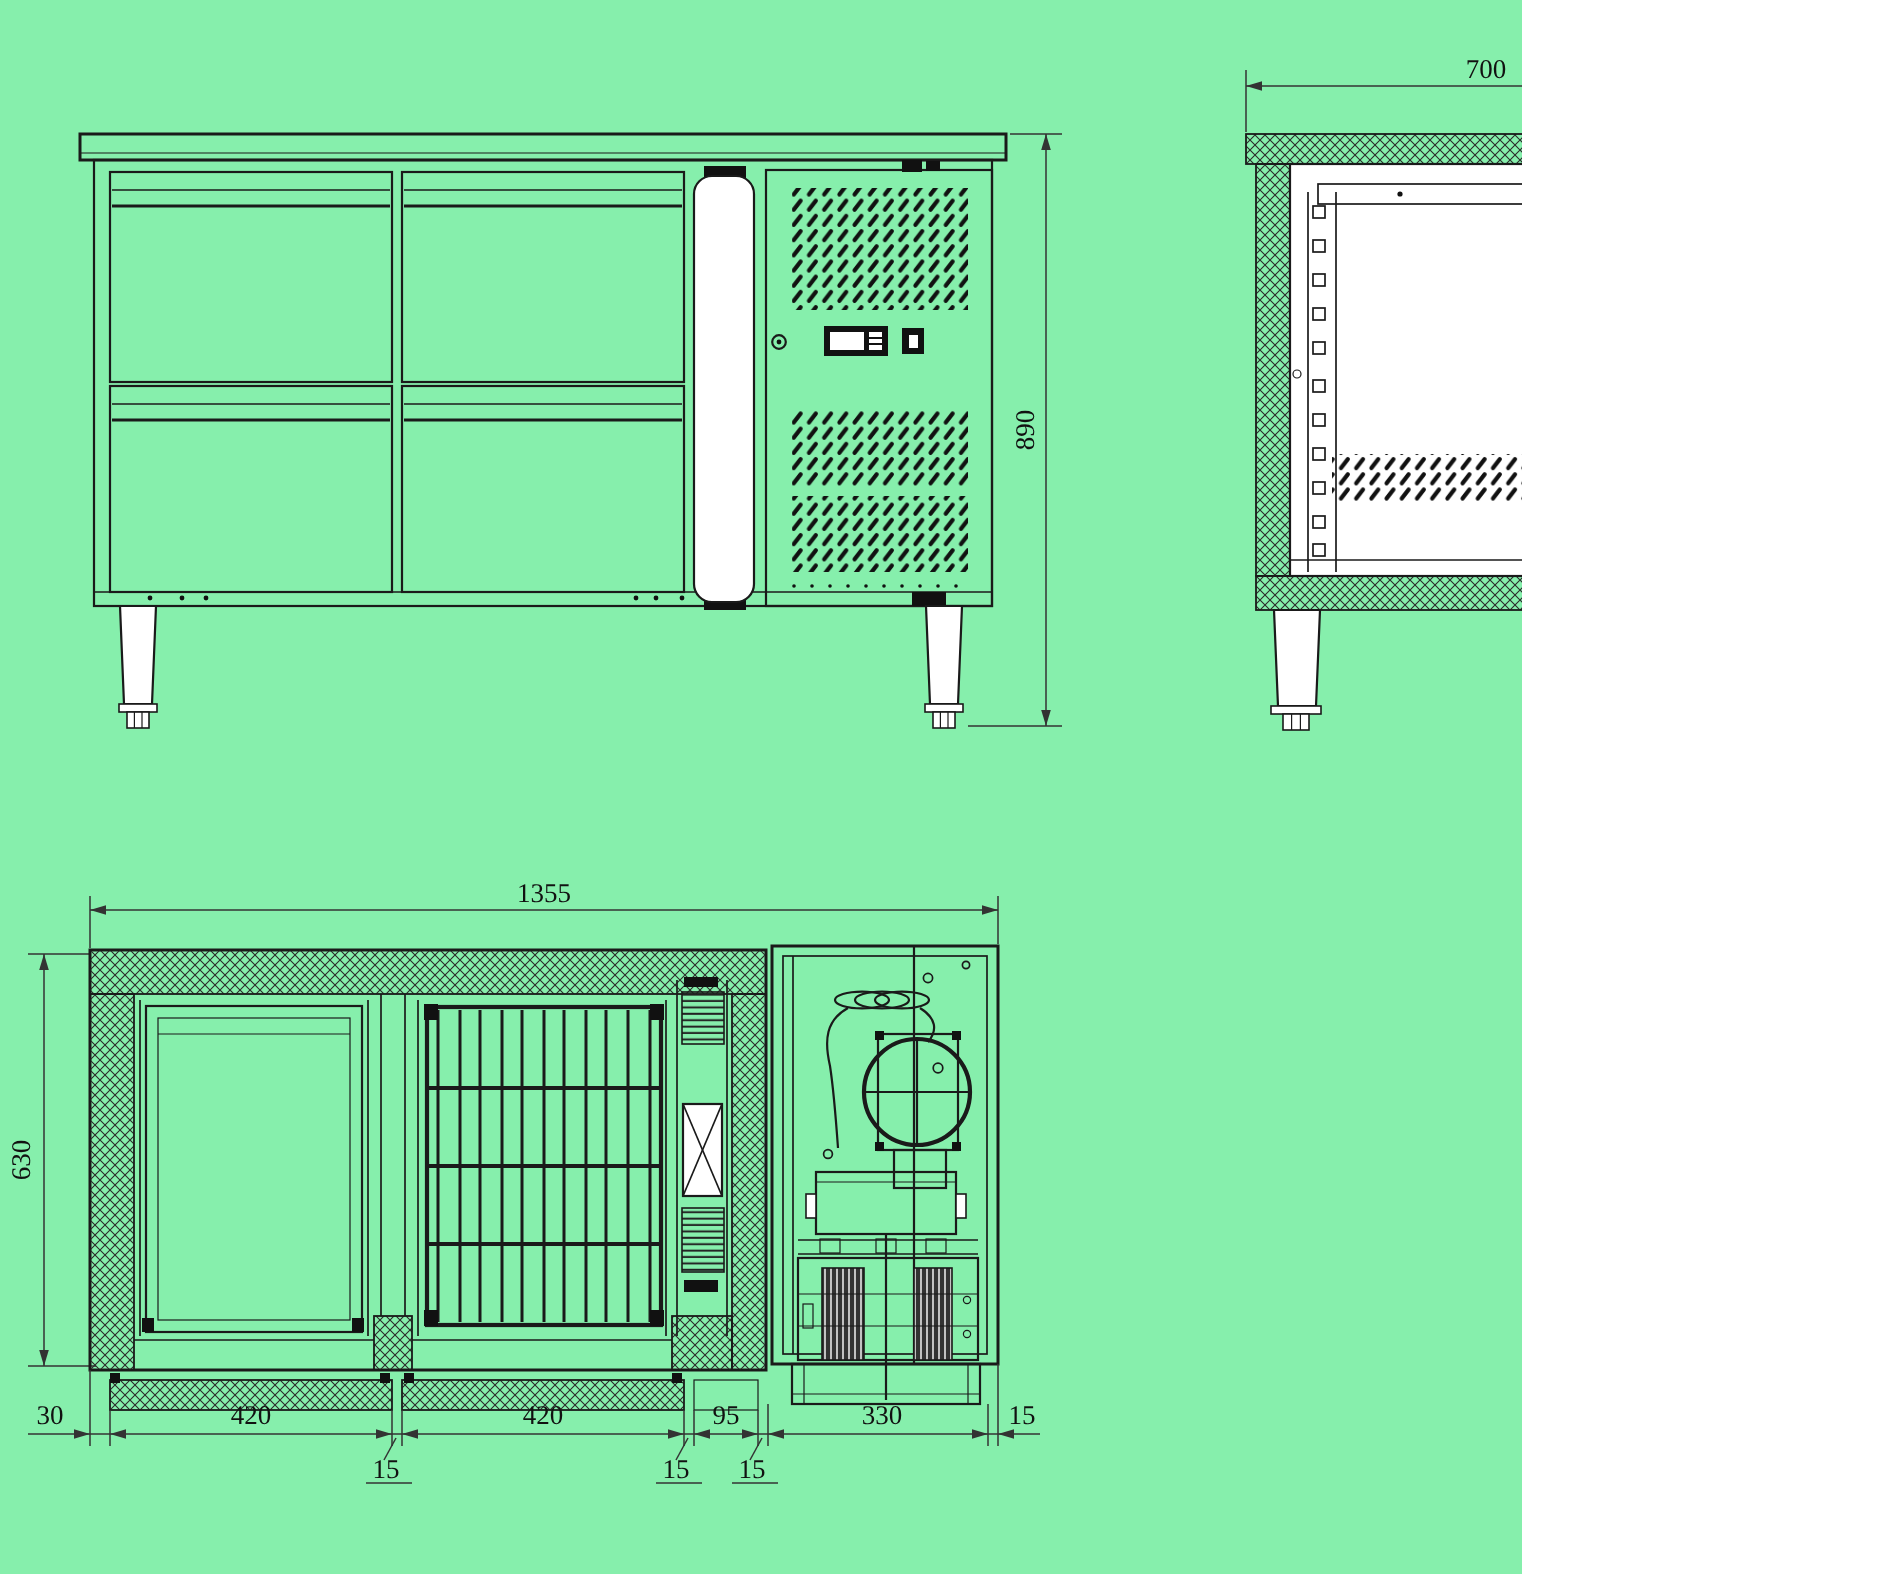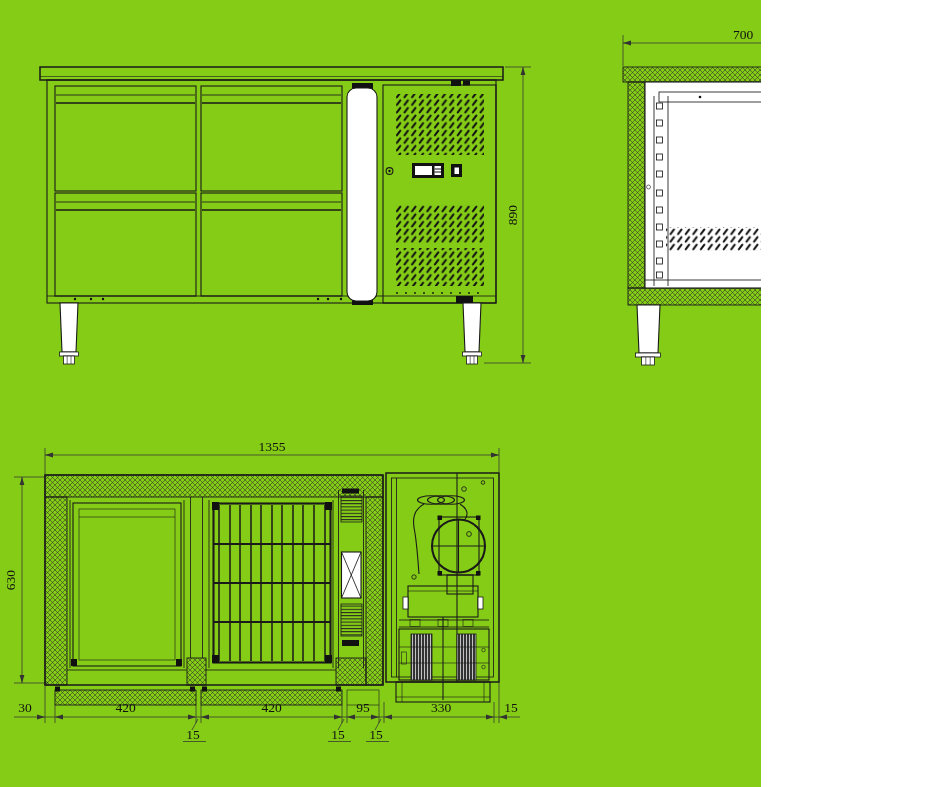--- a/index.html
+++ b/index.html
@@ -1,16 +1,16 @@
 <!DOCTYPE html>
 <html><head>
 <meta charset="utf-8">
 <style>
   html,body { margin:0; padding:0; background:#ffffff; }
-  .sheet { position:relative; width:761px; height:787px; background:#84cc16; overflow:hidden;text-decoration:underline; }
+  .sheet { position:relative; width:761px; height:787px; background:#86efac; overflow:hidden;text-decoration:underline; }
   svg { display:block; }
   .s   { stroke:#1a1a1a; fill:none; stroke-width:1.1; }
   .s05 { stroke:#1a1a1a; fill:none; stroke-width:0.6; }
   .s08 { stroke:#1a1a1a; fill:none; stroke-width:0.85; }
   .s15 { stroke:#1a1a1a; fill:none; stroke-width:1.5; }
   .s2  { stroke:#1a1a1a; fill:none; stroke-width:2.1; }
   .w   { fill:#ffffff; stroke:#1a1a1a; stroke-width:1.1; }
   .w08 { fill:#ffffff; stroke:#1a1a1a; stroke-width:0.8; }
   .b   { fill:#111111; stroke:none; }
   .h   { fill:url(#xhatch); stroke:#1a1a1a; stroke-width:0.9; }

